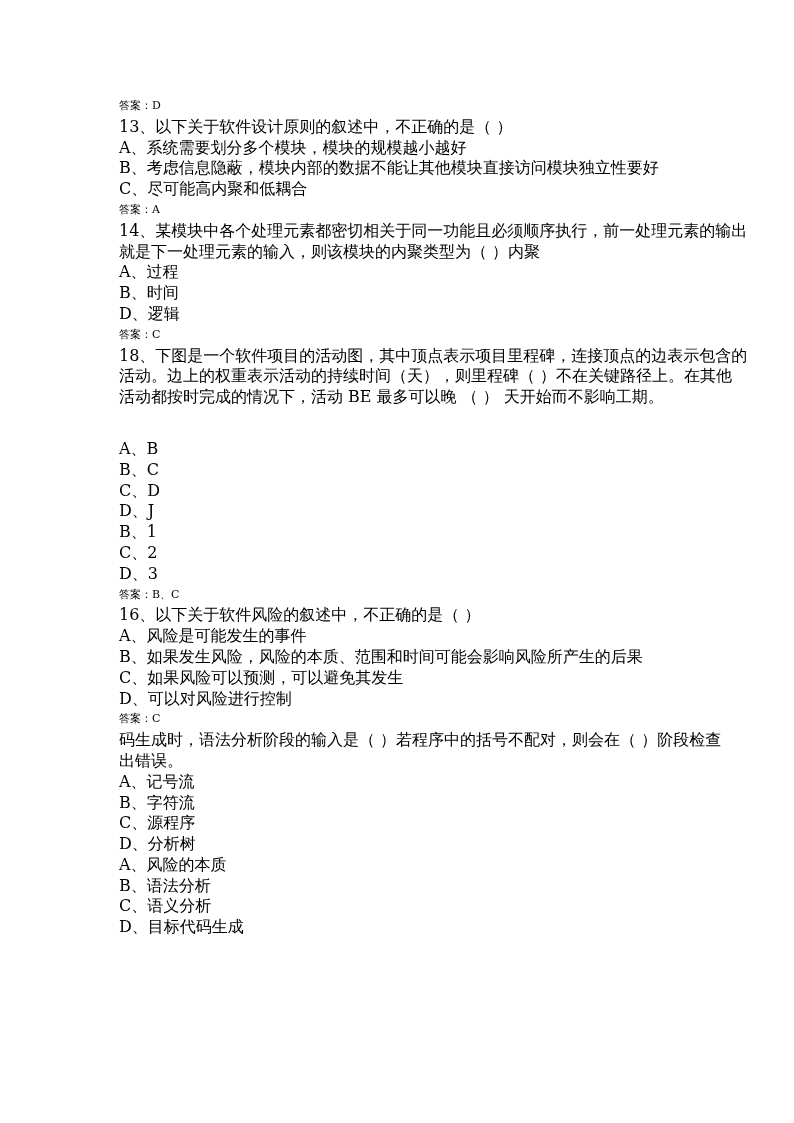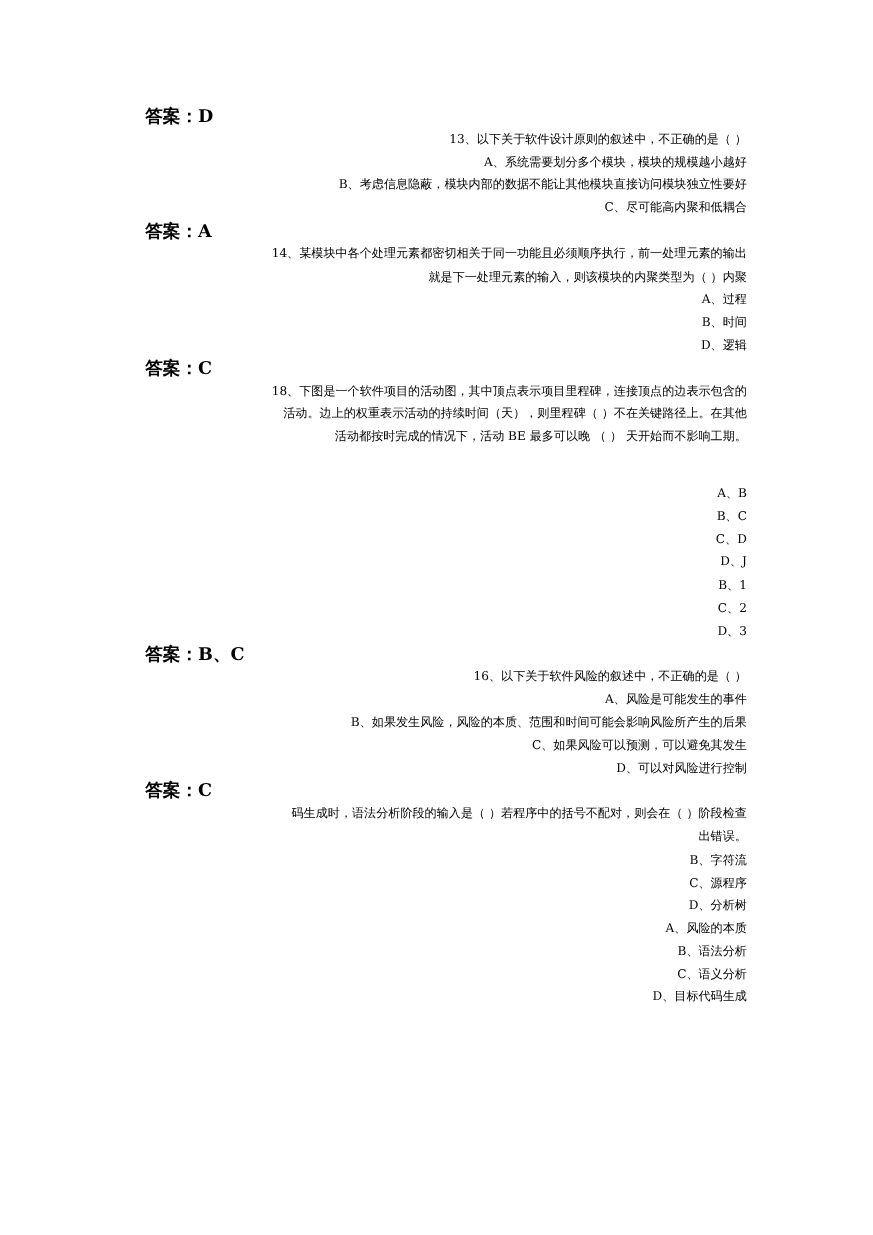--- a/index.html
+++ b/index.html
@@ -1,20 +1,20 @@
 <!DOCTYPE html>
 <html><head>
 <meta charset="utf-8">
 <style>
   html, body { margin:0; padding:0; background:#ffffff; }
   body { width:794px; height:1123px; position:relative; overflow:hidden;
          font-family: "DejaVu Serif", "Liberation Serif", serif; color:#000; }
   .page { position:absolute; left:119px; top:96px; width:560px; }
-  .line { font-size:11px; line-height:20.8px; height:20.8px; white-space:nowrap;text-align:right; }
-  .ans { font-weight:bold; font-size:16px; line-height:20.8px; height:20.8px;margin-left:13px; }
+  .line { font-size:16px; line-height:20.8px; height:20.8px; white-space:nowrap; }
+  .ans { font-weight:normal; font-size:11px; line-height:20.8px; height:20.8px; }
   .gap { height:31px; }
 </style>
 </head>
 <body>
 
 <div class="page">
 
   <div class="ans"><span>答案：</span><span>D</span></div>
 
   <div class="line">13、以下关于软件设计原则的叙述中，不正确的是（    ）</div>
@@ -45,20 +45,21 @@
 
   <div class="line">16、以下关于软件风险的叙述中，不正确的是（    ）</div>
   <div class="line">A、风险是可能发生的事件</div>
   <div class="line">B、如果发生风险，风险的本质、范围和时间可能会影响风险所产生的后果</div>
   <div class="line">C、如果风险可以预测，可以避免其发生</div>
   <div class="line">D、可以对风险进行控制</div>
   <div class="ans"><span>答案：</span><span>C</span></div>
 
   <div class="line">码生成时，语法分析阶段的输入是（    ）若程序中的括号不配对，则会在（    ）阶段检查</div>
   <div class="line">出错误。</div>
+  <div class="line">A、记号流</div>
   <div class="line">B、字符流</div>
   <div class="line">C、源程序</div>
   <div class="line">D、分析树</div>
   <div class="line">A、风险的本质</div>
   <div class="line">B、语法分析</div>
   <div class="line">C、语义分析</div>
   <div class="line">D、目标代码生成</div>
 
 </div>
 

